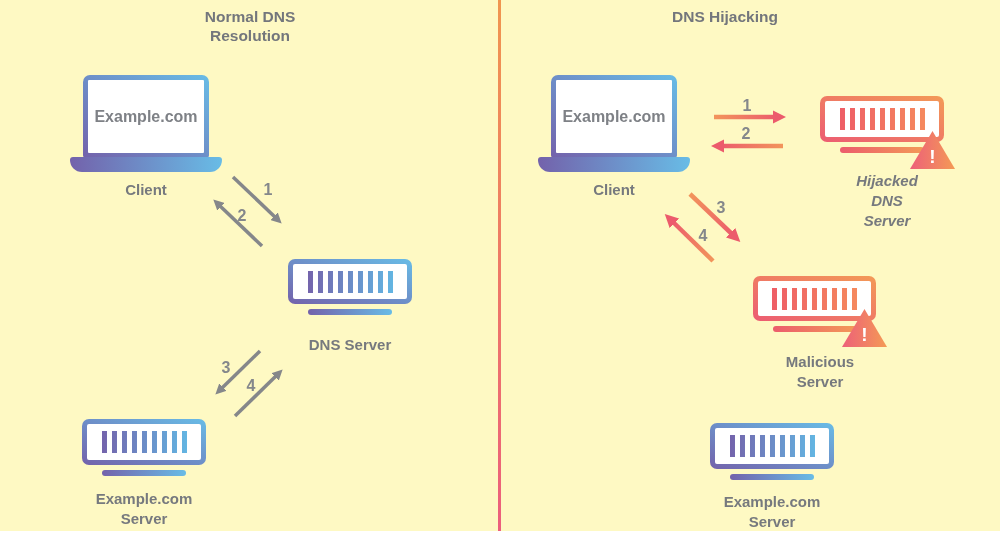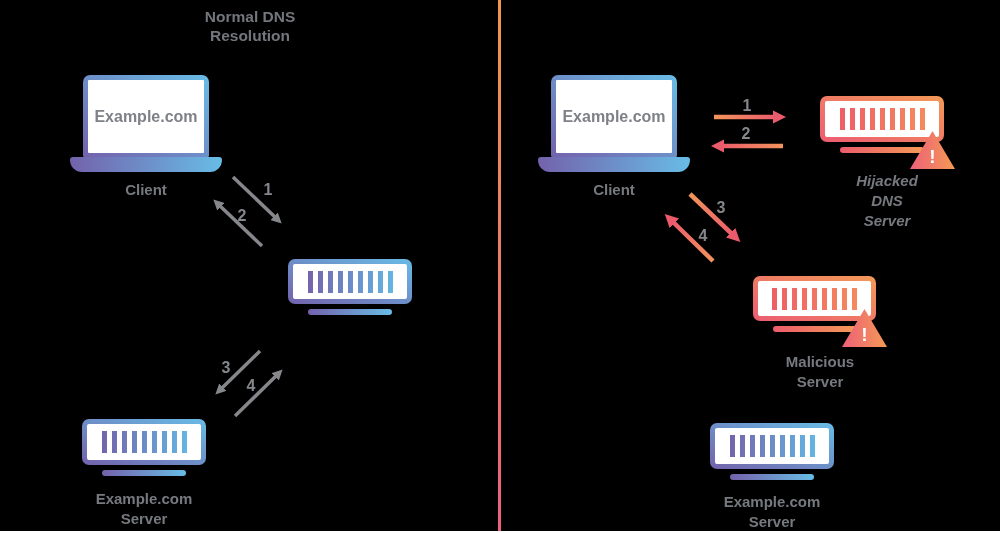--- a/index.html
+++ b/index.html
@@ -1,18 +1,18 @@
 <!DOCTYPE html>
 <html><head>
 <meta charset="utf-8">
 <style>
   html,body { margin:0; padding:0; background:#ffffff; }
   .canvas {
     position:relative; width:1000px; height:533px;
-    background:#000000; overflow:hidden;
+    background:#fef9c3; overflow:hidden;
     font-family:"Liberation Sans", sans-serif;
   }
   .layer { position:absolute; inset:0; }
   .arrows { position:absolute; left:0; top:0; }
 
   .divider {
     position:absolute; left:498px; top:0; width:3px; height:531px;
     background:linear-gradient(to bottom, #f0964f, #ec5f7d);
   }
   .bottom-edge { position:absolute; left:0; top:531px; width:100%; height:2px; background:#ffffff; }
@@ -142,38 +142,40 @@
     <div class="num" style="left:234px; top:206px;">2</div>
 
     <div class="server" style="left:288px; top:259px;">
       <div class="server-box blue-box" style="width:124px; height:45px;">
         <div class="server-inner">
           <div class="bars bars-blue"></div>
         </div>
       </div>
       <div class="server-underline line-blue"></div>
     </div>
+    <div class="label" style="left:290px; top:335px; width:120px;">DNS Server</div>
 
     <div class="num" style="left:218px; top:358px;">3</div>
     <div class="num" style="left:243px; top:376px;">4</div>
 
     <div class="server" style="left:82px; top:419px;">
       <div class="server-box blue-box" style="width:124px; height:46px;">
         <div class="server-inner">
           <div class="bars bars-blue"></div>
         </div>
       </div>
       <div class="server-underline line-blue"></div>
     </div>
     <div class="label" style="left:84px; top:489px; width:120px;">Example.com
 Server</div>
   </div>
 
   <div class="layer">
 
+    <div class="title" style="left:625px; top:7px; width:200px;">DNS Hijacking</div>
 
     <div class="laptop" style="left:538px; top:75px;">
       <div class="screen">
         <div class="screen-inner">Example.com</div>
       </div>
       <div class="base"></div>
     </div>
     <div class="label" style="left:564px; top:180px; width:100px;">Client</div>
 
     <div class="num" style="left:739px; top:96px;">1</div>

